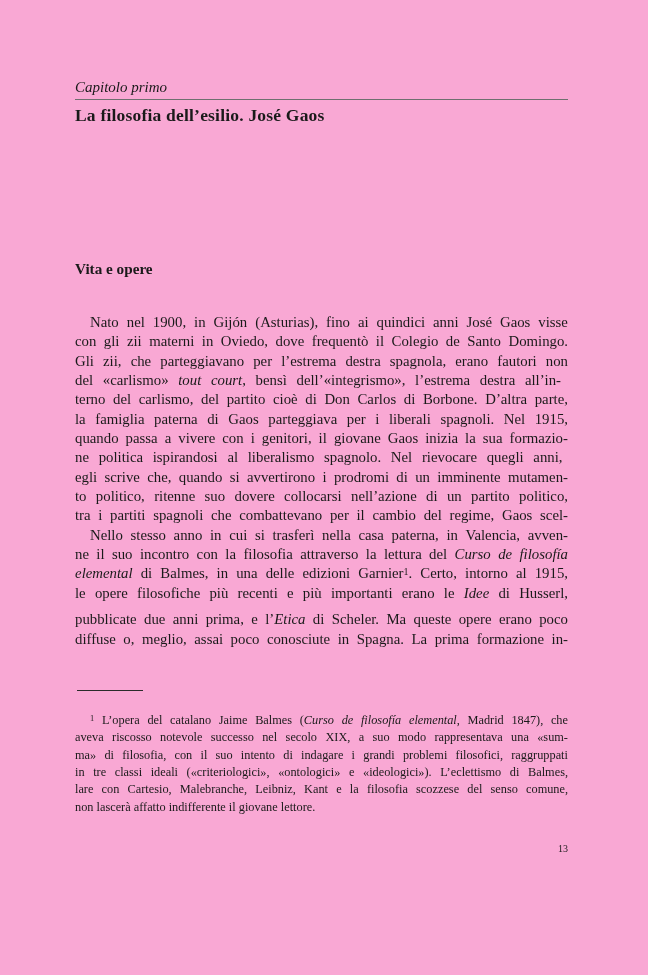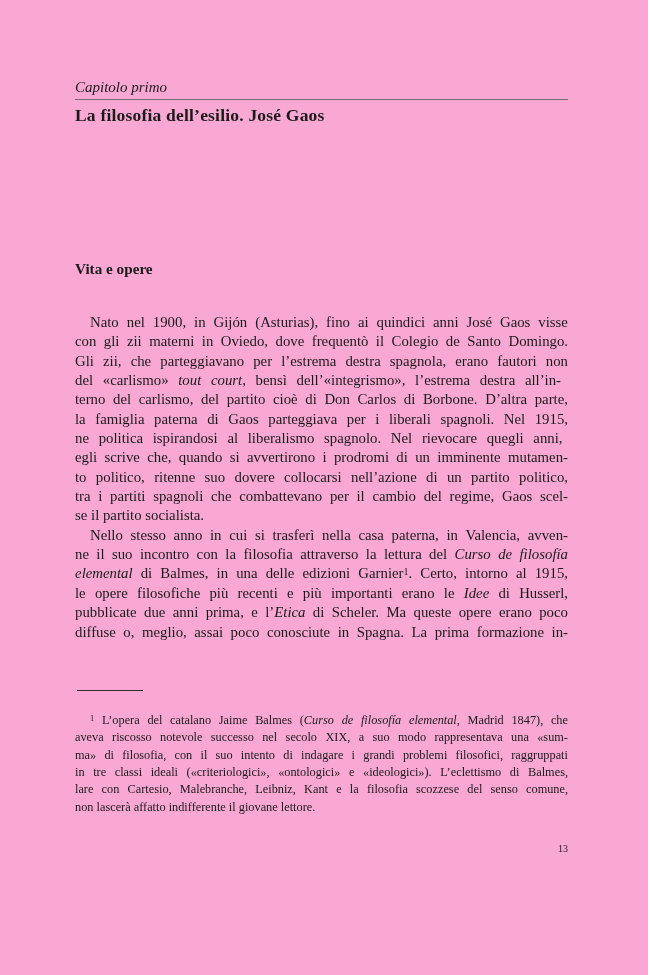--- a/index.html
+++ b/index.html
@@ -49,30 +49,30 @@
 
   <div class="content-col section-heading">Vita e opere</div>
 
   <div class="content-col body-text" id="body-text">
       <div class="line indent" style="word-spacing: 4.28px;"><span class="ln-in"><span>Nato nel 1900, in Gijón (Asturias), fino ai quindici anni José Gaos visse</span></span></div>
       <div class="line" style="word-spacing: 3.76px;"><span class="ln-in"><span>con gli zii materni in Oviedo, dove frequentò il Colegio de Santo Domingo.</span></span></div>
       <div class="line" style="word-spacing: 5.42px;"><span class="ln-in"><span>Gli zii, che parteggiavano per l’estrema destra spagnola, erano fautori non</span></span></div>
       <div class="line" style="word-spacing: 6px;"><span class="ln-in"><span>del «carlismo» </span><span class="it">tout court</span><span>, bensì dell’«integrismo», l’estrema destra all’in-</span></span></div>
       <div class="line" style="word-spacing: 3.93px;"><span class="ln-in"><span>terno del carlismo, del partito cioè di Don Carlos di Borbone. D’altra parte,</span></span></div>
       <div class="line" style="word-spacing: 5.86px;"><span class="ln-in"><span>la famiglia paterna di Gaos parteggiava per i liberali spagnoli. Nel 1915,</span></span></div>
+      <div class="line" style="word-spacing: 3.34px;"><span class="ln-in"><span>quando passa a vivere con i genitori, il giovane Gaos inizia la sua formazio-</span></span></div>
       <div class="line" style="word-spacing: 6px;"><span class="ln-in"><span>ne politica ispirandosi al liberalismo spagnolo. Nel rievocare quegli anni,</span></span></div>
       <div class="line" style="word-spacing: 3.65px;"><span class="ln-in"><span>egli scrive che, quando si avvertirono i prodromi di un imminente mutamen-</span></span></div>
       <div class="line" style="word-spacing: 5.66px;"><span class="ln-in"><span>to politico, ritenne suo dovere collocarsi nell’azione di un partito politico,</span></span></div>
       <div class="line" style="word-spacing: 4px;"><span class="ln-in"><span>tra i partiti spagnoli che combattevano per il cambio del regime, Gaos scel-</span></span></div>
-      <div class="line end"><span class="ln-in"><span>se il partito socialista.</span></span></div>
       <div class="line indent" style="word-spacing: 3.97px;"><span class="ln-in"><span>Nello stesso anno in cui si trasferì nella casa paterna, in Valencia, avven-</span></span></div>
       <div class="line" style="word-spacing: 3.69px;"><span class="ln-in"><span>ne il suo incontro con la filosofia attraverso la lettura del </span><span class="it">Curso de filosofía</span></span></div>
       <div class="line" style="word-spacing: 4.42px; text-align: right;"><span class="ln-in"><span class="it">elemental</span><span> di Balmes, in una delle edizioni Garnier</span><span class="sup">1</span><span>. Certo, intorno al 1915,</span></span></div>
       <div class="line" style="word-spacing: 5.51px;"><span class="ln-in"><span>le opere filosofiche più recenti e più importanti erano le </span><span class="it">Idee</span><span> di Husserl,</span></span></div>
-      <div class="line" style="word-spacing: 3.69px;"><span class="ln-in"><span>pubblicate due anni prima, e l’</span><span class="it">Etica</span><span> di Scheler. Ma queste opere erano poco</span></span></div>
+      <div class="line" style="word-spacing: 3.69px; margin-top: 7px;"><span class="ln-in"><span>pubblicate due anni prima, e l’</span><span class="it">Etica</span><span> di Scheler. Ma queste opere erano poco</span></span></div>
       <div class="line" style="word-spacing: 3.83px;"><span class="ln-in"><span>diffuse o, meglio, assai poco conosciute in Spagna. La prima formazione in-</span></span></div>
     </div>
 
   <div class="fn-rule"></div>
 
   <div class="content-col footnote" id="footnote">
       <div class="line indent" style="word-spacing: 4.63px;"><span class="ln-in"><span class="sup">1</span><span> L’opera del catalano Jaime Balmes (</span><span class="it">Curso de filosofía elemental</span><span>, Madrid 1847), che</span></span></div>
       <div class="line" style="word-spacing: 5.31px;"><span class="ln-in"><span>aveva riscosso notevole successo nel secolo XIX, a suo modo rappresentava una «sum-</span></span></div>
       <div class="line" style="word-spacing: 5.16px;"><span class="ln-in"><span>ma» di filosofia, con il suo intento di indagare i grandi problemi filosofici, raggruppati</span></span></div>
       <div class="line" style="word-spacing: 5.53px;"><span class="ln-in"><span>in tre classi ideali («criteriologici», «ontologici» e «ideologici»). L’eclettismo di Balmes,</span></span></div>

